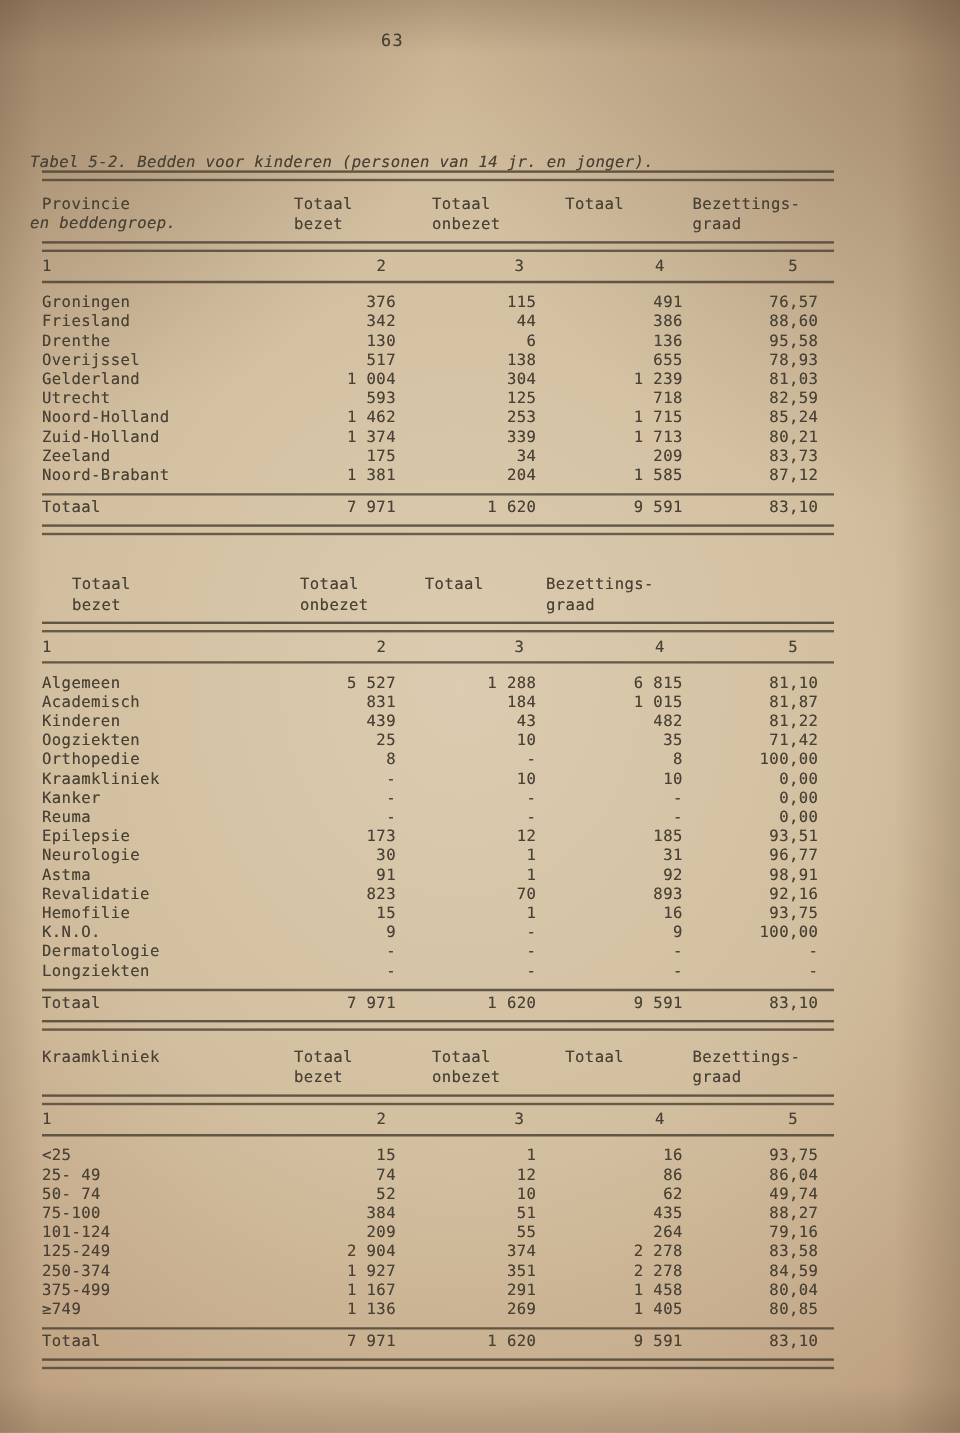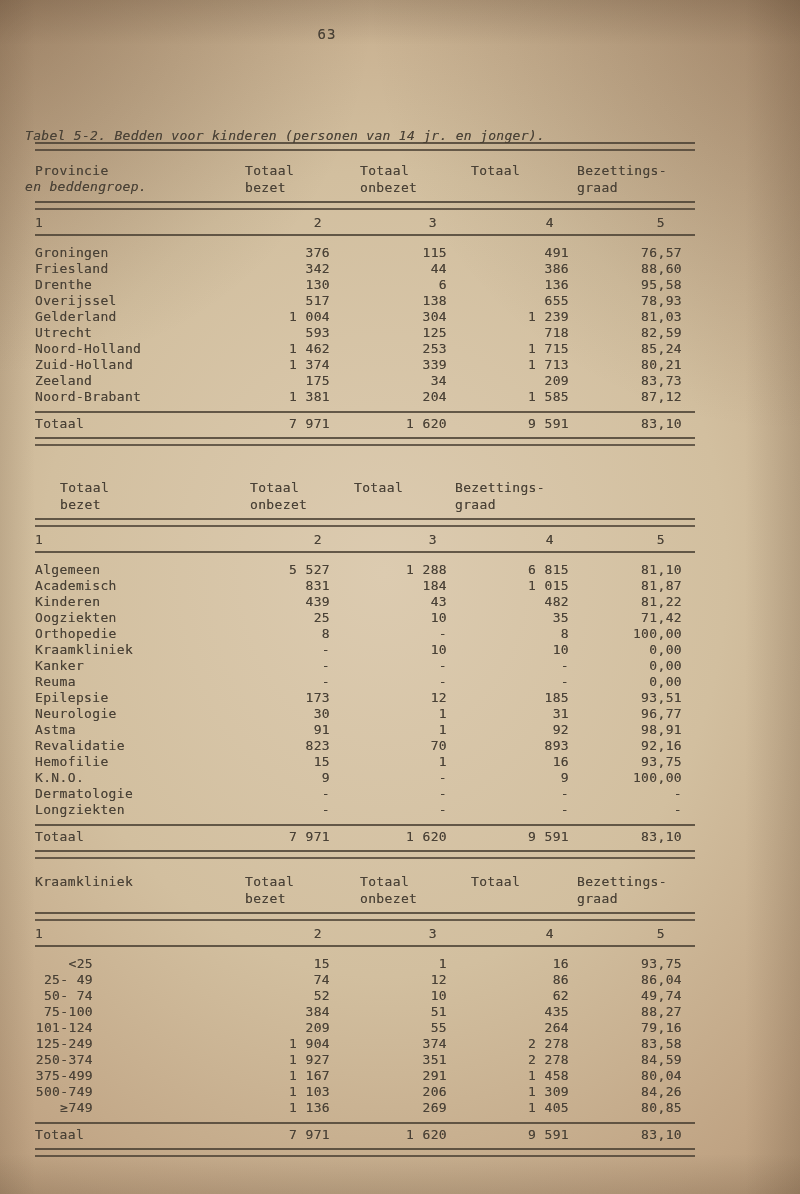--- a/index.html
+++ b/index.html
@@ -43,21 +43,21 @@
   .hdr .h4{padding-left:24px;}
   .hdr .h5{padding-left:8px;}
   .numrow{line-height:16px;}
   .numrow .n2{text-align:right;padding-right:8px;}
   .numrow .n3{text-align:right;padding-right:10px;}
   .numrow .n4{text-align:right;padding-right:15px;}
   .numrow .n5{text-align:right;padding-right:30px;}
   .row{line-height:16px;}
   .row .val{text-align:right;}
   .row .c5{padding-right:13px;}
-  .tbl.labels-right .rows .lbl{text-align:right;padding-right:127px;}
+  .tbl.labels-right .rows .lbl{text-align:left;padding-right:127px;}
   .cell, .pagenum, .title{text-shadow:0 0 .5px rgba(73,63,50,.55);}
 </style>
 </head>
 <body>
 
 <div class="page">
   <div class="pagenum">63</div>
   <div class="title">
     <div>Tabel 5-2. Bedden voor kinderen (personen van 14 jr. en jonger).</div>
     <div>en beddengroep.</div>
@@ -359,47 +359,40 @@
           </div>
           <div class="grid row">
             <div class="cell lbl c1">101-124</div>
             <div class="cell val c2">209</div>
             <div class="cell val c3">55</div>
             <div class="cell val c4">264</div>
             <div class="cell val c5">79,16</div>
           </div>
           <div class="grid row">
             <div class="cell lbl c1">125-249</div>
-            <div class="cell val c2">1 904</div>
+            <div class="cell val c2">2 904</div>
             <div class="cell val c3">374</div>
             <div class="cell val c4">2 278</div>
             <div class="cell val c5">83,58</div>
           </div>
           <div class="grid row">
             <div class="cell lbl c1">250-374</div>
             <div class="cell val c2">1 927</div>
             <div class="cell val c3">351</div>
             <div class="cell val c4">2 278</div>
             <div class="cell val c5">84,59</div>
           </div>
           <div class="grid row">
             <div class="cell lbl c1">375-499</div>
             <div class="cell val c2">1 167</div>
             <div class="cell val c3">291</div>
             <div class="cell val c4">1 458</div>
             <div class="cell val c5">80,04</div>
           </div>
           <div class="grid row">
-            <div class="cell lbl c1">500-749</div>
-            <div class="cell val c2">1 103</div>
-            <div class="cell val c3">206</div>
-            <div class="cell val c4">1 309</div>
-            <div class="cell val c5">84,26</div>
-          </div>
-          <div class="grid row">
             <div class="cell lbl c1">≥749</div>
             <div class="cell val c2">1 136</div>
             <div class="cell val c3">269</div>
             <div class="cell val c4">1 405</div>
             <div class="cell val c5">80,85</div>
           </div>
         </div>
     <div class="rule" style="margin-top:6px;"></div>
     <div class="total-row-host" style="margin-top:3px;">
           <div class="grid row">

